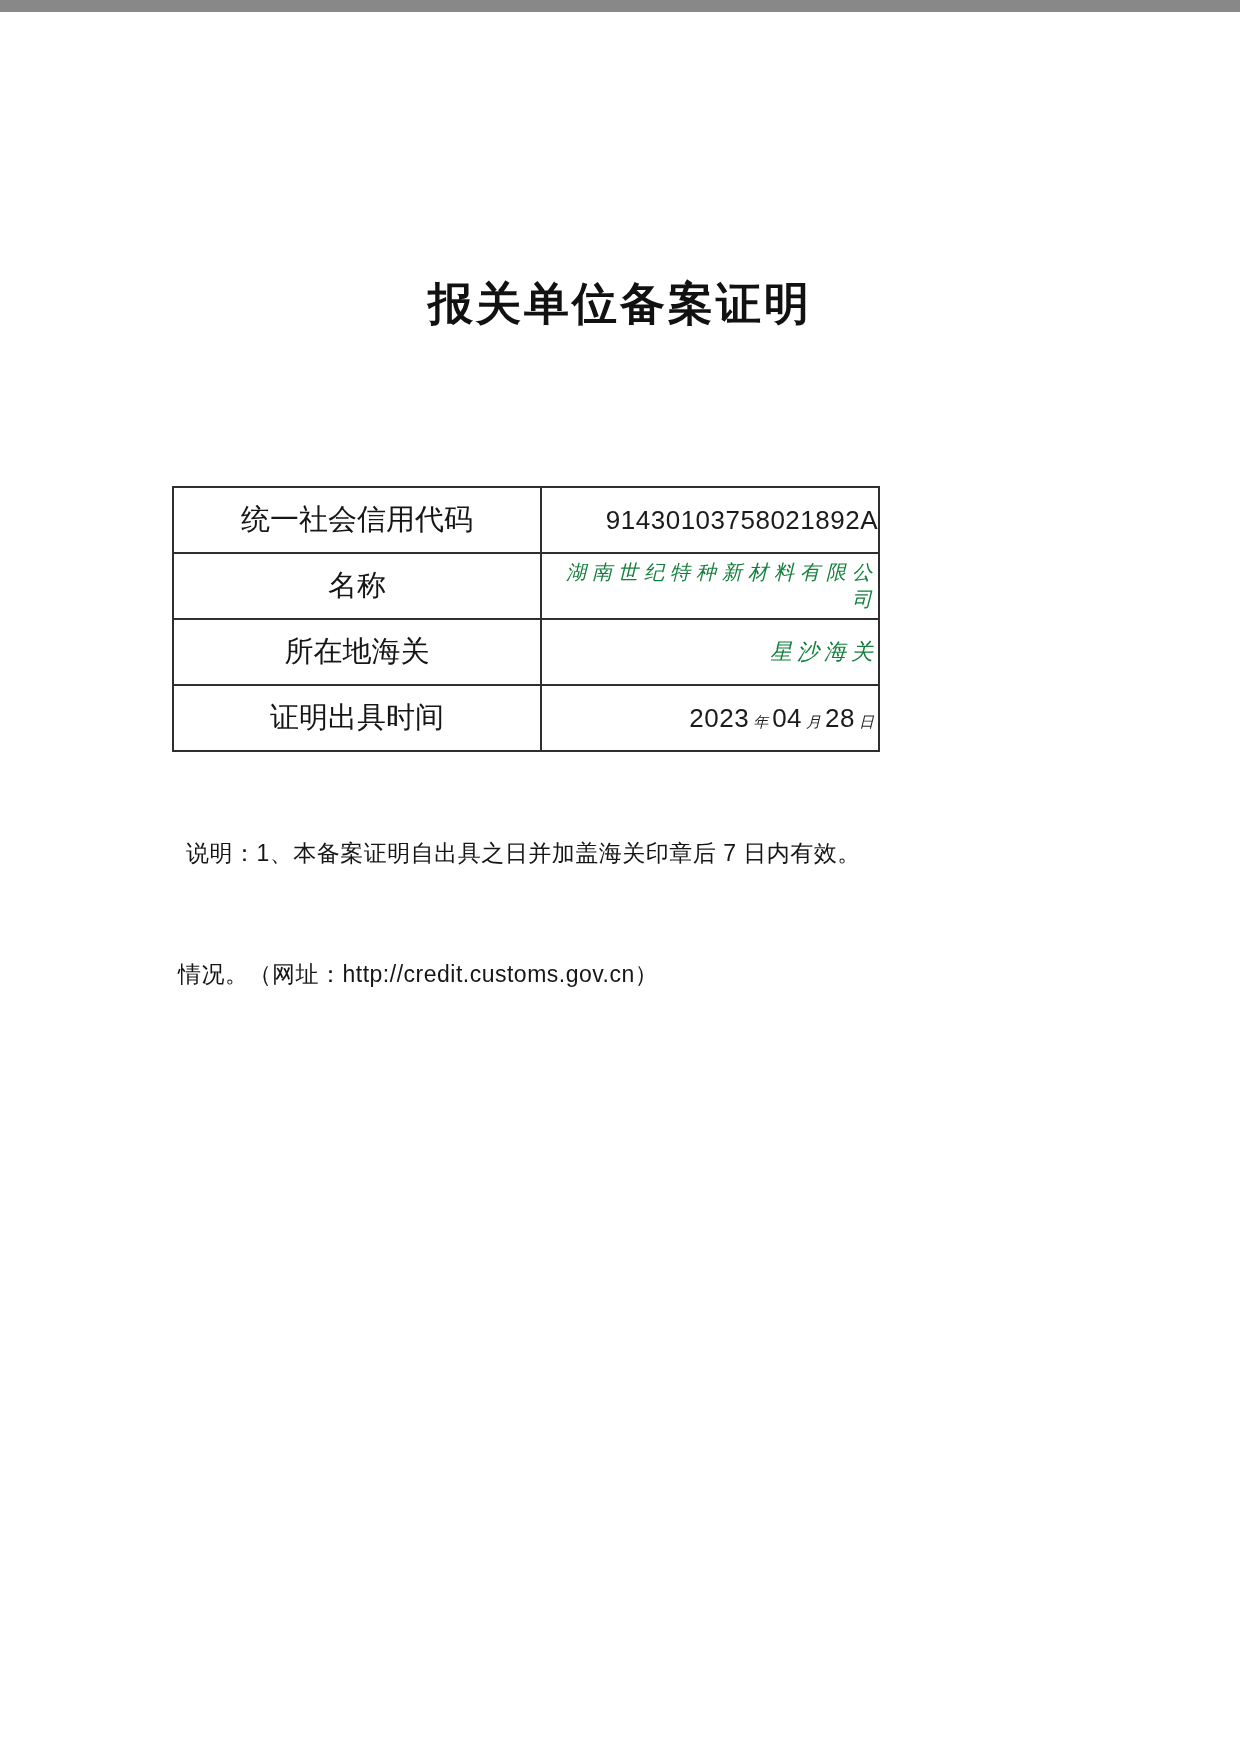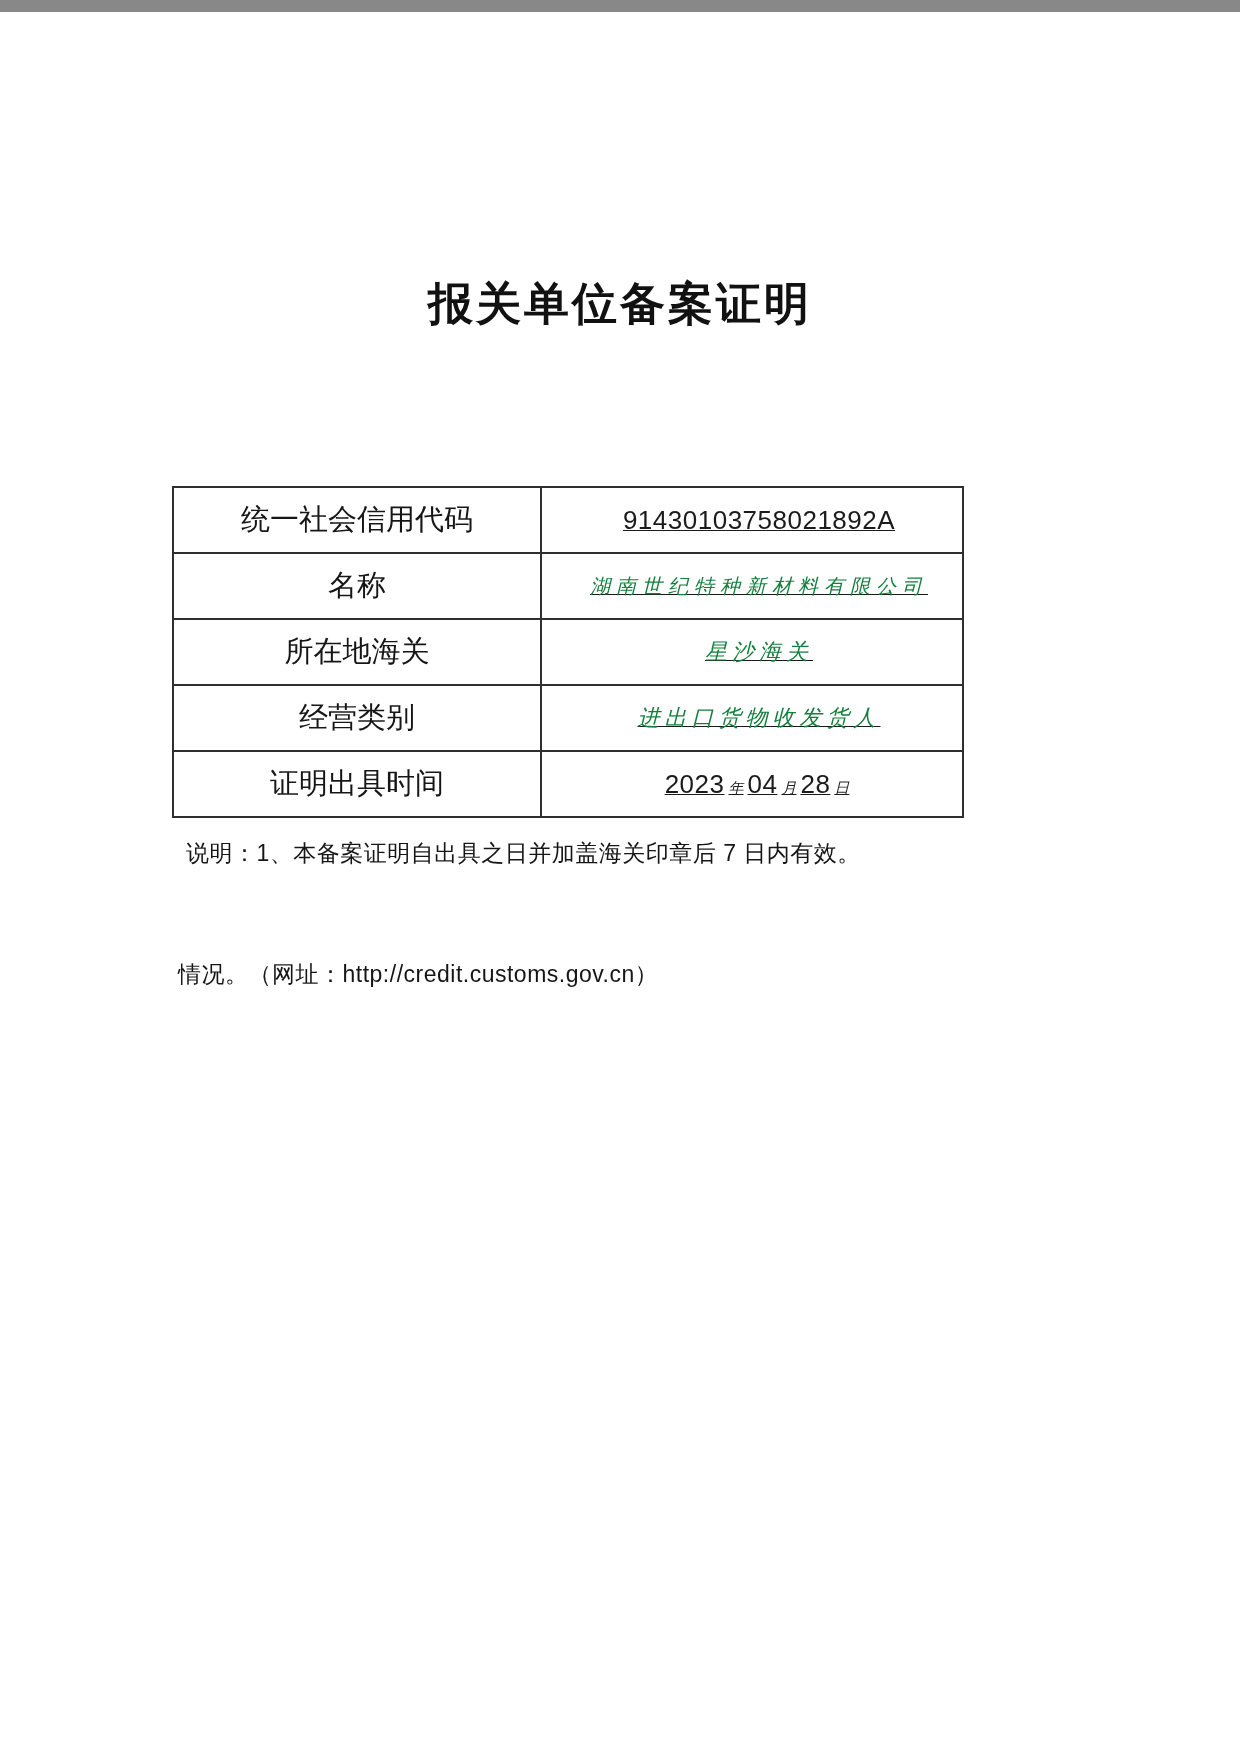--- a/index.html
+++ b/index.html
@@ -22,41 +22,40 @@
     text-align: center;
     font-size: 45px;
     font-weight: 600;
     letter-spacing: 3px;
     color: #111;
   }
   .cert-table {
     position: absolute;
     top: 474px;
     left: 172px;
-    width: 792px;
+    width: 708px;
     border-collapse: collapse;
     table-layout: fixed;
     border-radius: 14px;
   }
   .cert-table td {
     border: 2px solid #2f2f2f;
     height: 66px;
     vertical-align: middle;
   }
   .cert-table td.label-cell {
     width: 368px;
     text-align: center;
     font-size: 29px;
     font-weight: 500;
     color: #161616;
   }
   .cert-table td.value-cell {
     padding-left: 14px;
-    text-align: center;
-    text-decoration: underline;
+    text-align: right;
   }
   .value-print {
     font-size: 26px;
     color: #1b1b1b;
     letter-spacing: 0.5px;
   }
   .value-hand {
     font-style: italic;
     font-size: 20px;
     letter-spacing: 6px;
@@ -103,26 +102,20 @@
           <span class="value-hand">湖南世纪特种新材料有限公司</span>
         </td>
       </tr>
       <tr>
         <td class="label-cell">所在地海关</td>
         <td class="value-cell">
           <span class="value-hand small">星沙海关</span>
         </td>
       </tr>
       <tr>
-        <td class="label-cell">经营类别</td>
-        <td class="value-cell">
-          <span class="value-hand small">进出口货物收发货人</span>
-        </td>
-      </tr>
-      <tr>
         <td class="label-cell">证明出具时间</td>
         <td class="value-cell">
           <span class="value-print">2023</span><span class="date-unit">年</span><span class="value-print">04</span><span class="date-unit">月</span><span class="value-print">28</span><span class="date-unit">日</span>
         </td>
       </tr>
     </tbody>
   </table>
 
   <div class="note note-1">说明：1、本备案证明自出具之日并加盖海关印章后 7 日内有效。</div>
 

